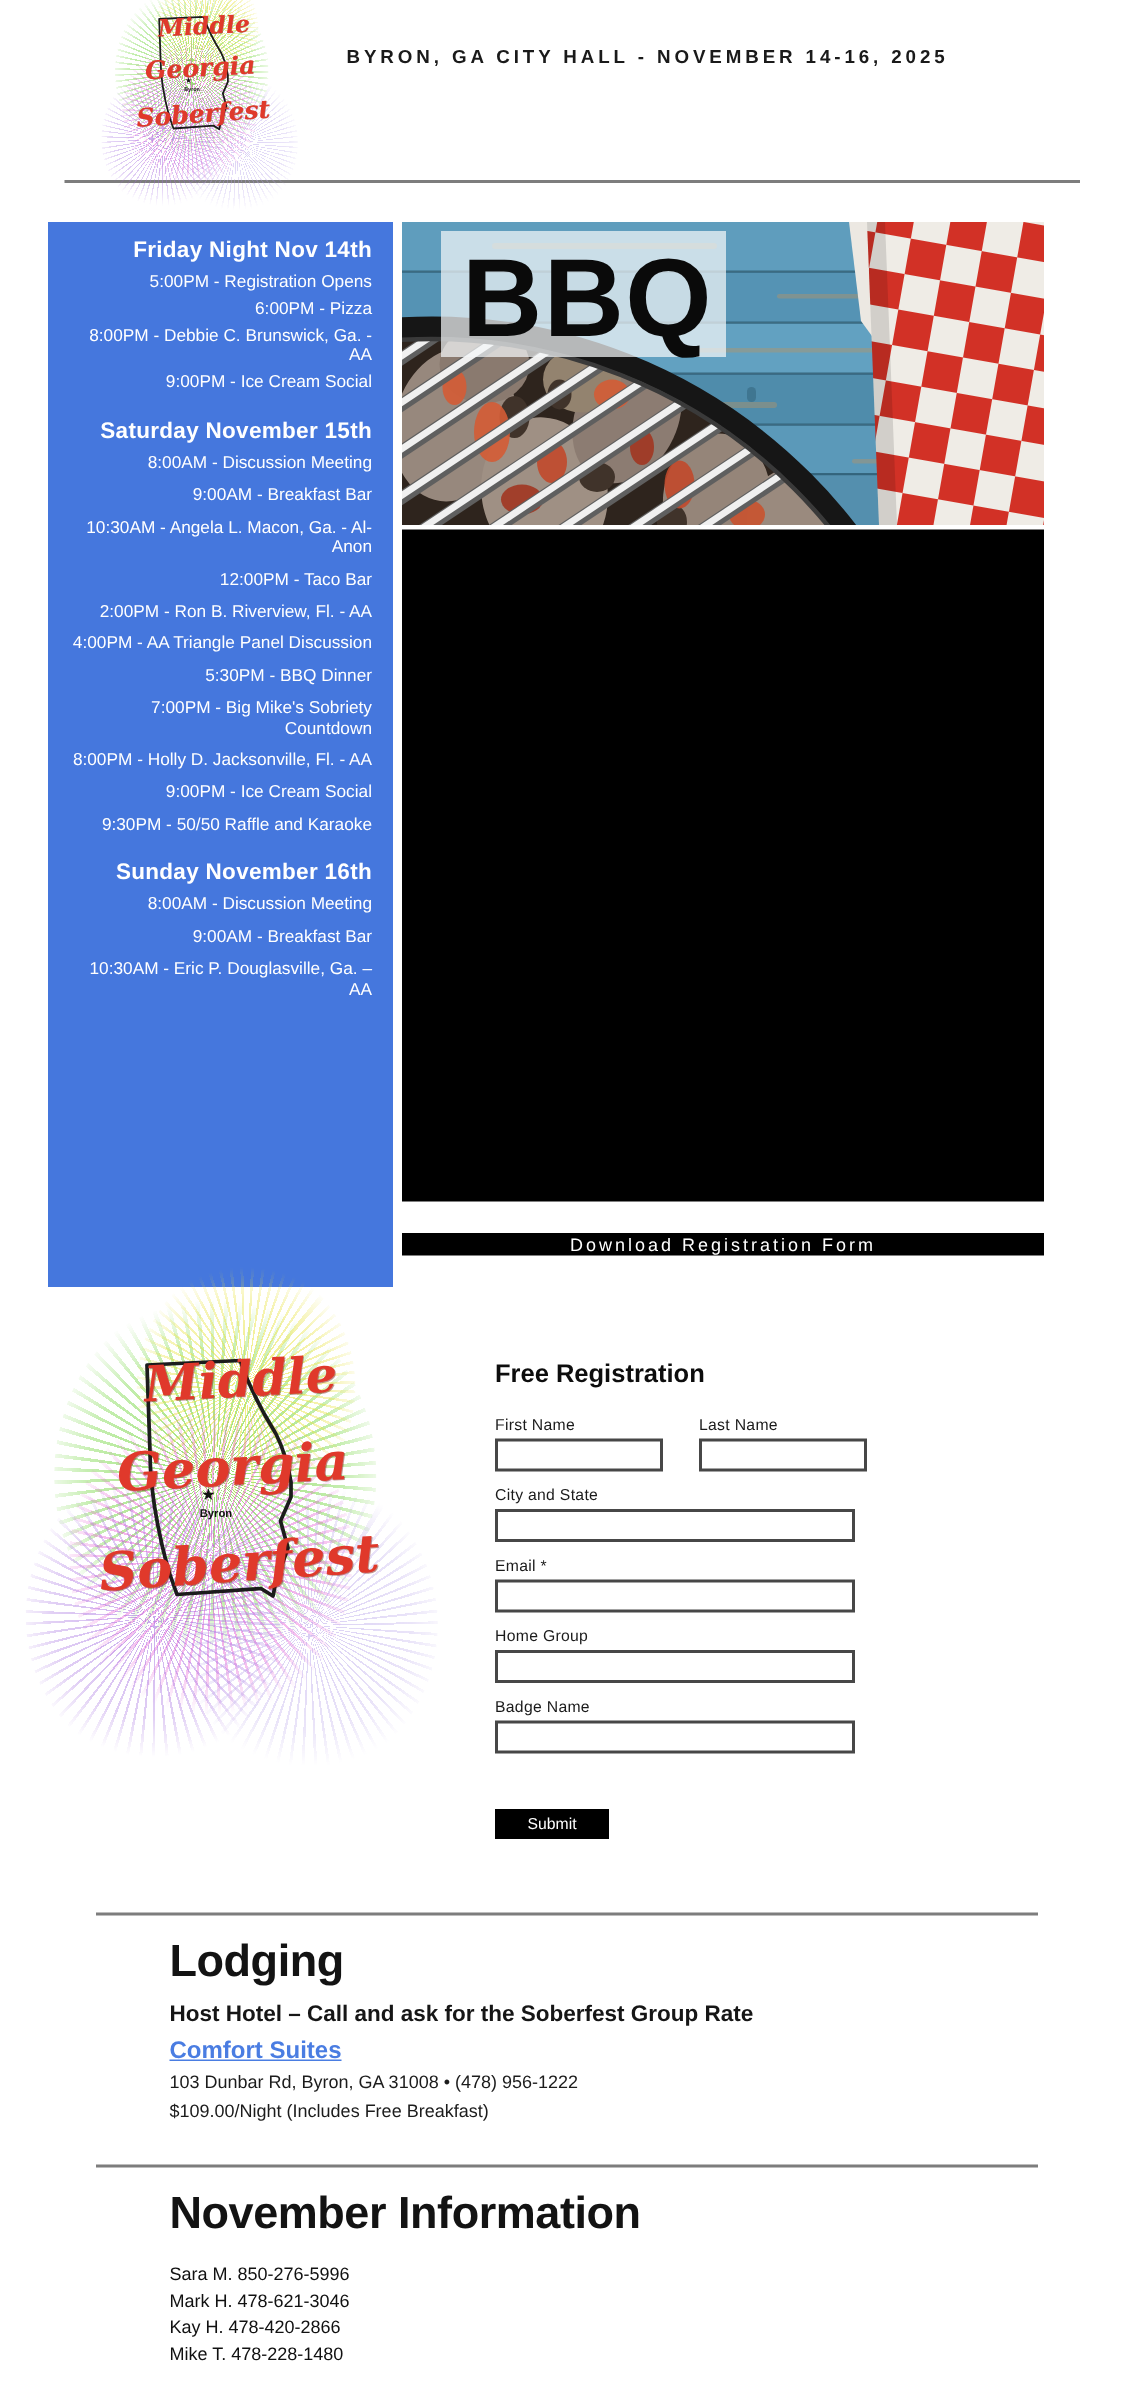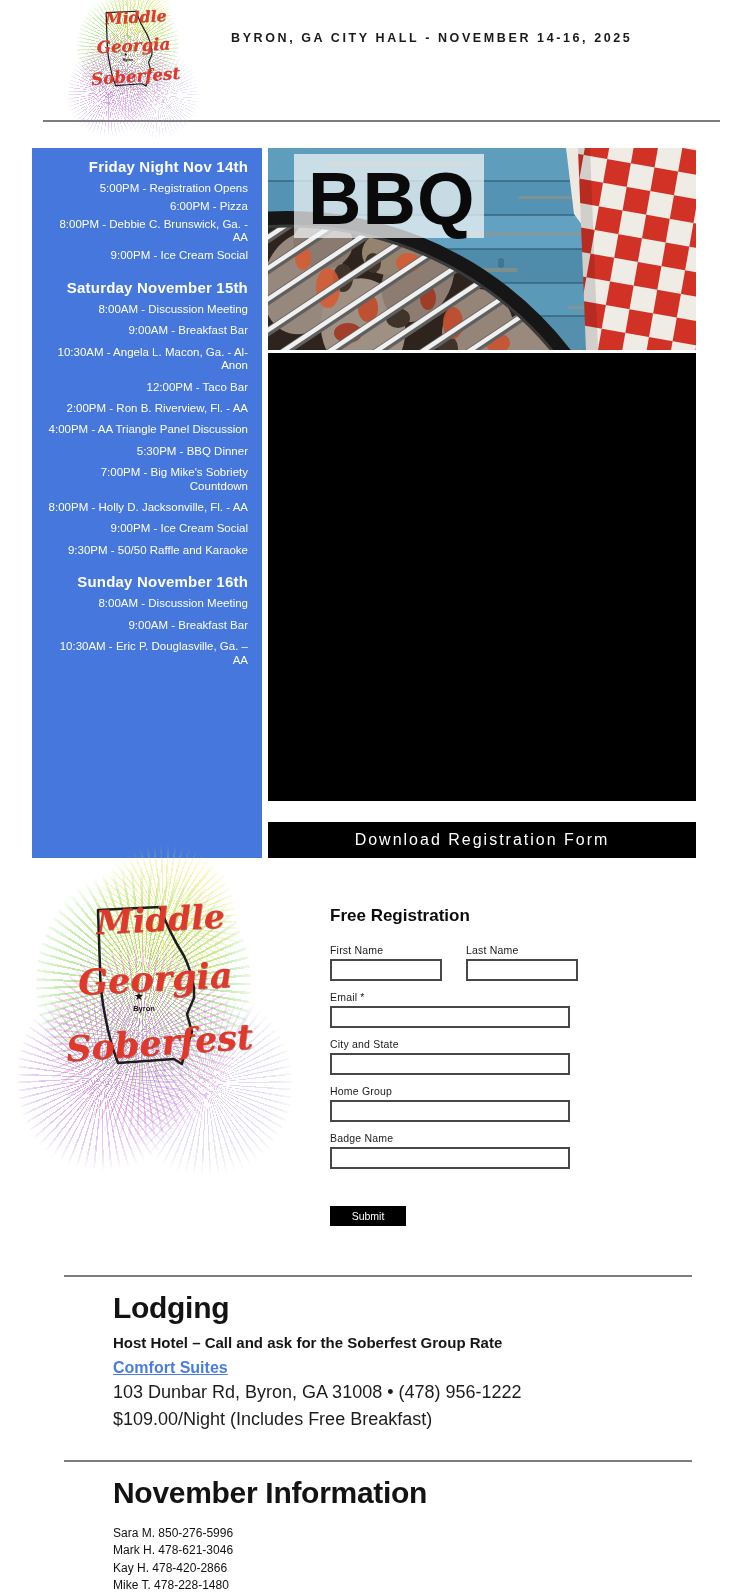--- a/index.html
+++ b/index.html
@@ -21,21 +21,21 @@
   .main{display:flex;margin:26px 0 0 32px;gap:6px;align-items:flex-start;text-align:right;}
   .sidebar{width:230px;height:710px;background:#4577dd;color:#fff;padding:10px 14px;box-sizing:border-box;}
   .day + .day{margin-top:16px;}
   .day-title{font-size:15px;font-weight:700;margin:0 0 7px 0;letter-spacing:0.2px;}
   .schedule-item{font-size:11.5px;line-height:1.2;margin-bottom:4px;font-weight:400;}
   .day.spaced .schedule-item{margin-bottom:7.5px;}
 
   .content-col{width:428px;display:flex;flex-direction:column;}
   .hero-svg{display:block;width:428px;height:202px;}
   .video-box{height:448px;background:#000;margin-top:3px;}
-  .download-bar{margin-top:21px;height:36px;background:#000;color:#fff;display:flex;align-items:center;justify-content:center;font-size:16px;letter-spacing:2px;cursor:pointer;}
+  .download-bar{margin-top:21px;height:15px;background:#000;color:#fff;display:flex;align-items:center;justify-content:center;font-size:12px;letter-spacing:2px;cursor:pointer;}
 
   
   .reg-section{display:flex;margin-top:38px;}
   .reg-logo-wrap{margin-left:60px;width:172px;height:197px;}
   .reg-form{margin-left:98px;width:242px;padding-top:10px;}
   .form-title{font-size:17px;font-weight:700;color:#0d0d0d;margin:0 0 18px 0;}
   .field-row{display:flex;gap:26px;}
   .field{display:flex;flex-direction:column;margin-bottom:10px;}
   .field.half{width:110px;}
   .field.full{width:238px;}
@@ -44,21 +44,21 @@
   .field.half input{width:100px;}
   .field.full input{width:228px;}
   .submit-btn{margin-top:27px;width:76px;height:20px;background:#000;color:#fff;border:none;font-size:10.5px;font-family:"Liberation Sans",sans-serif;cursor:pointer;}
 
   
   .lodging-div{margin-top:49px;}
   .lodging{padding-left:113px;margin-top:14px;}
   .big-heading{font-size:30px;font-weight:800;margin:0;color:#131313;letter-spacing:-0.3px;}
   .lodging-sub{font-size:15px;font-weight:700;margin-top:9px;color:#161616;}
   .hotel-link{display:inline-block;margin-top:8px;font-size:16px;font-weight:700;color:#4a7de2;text-decoration:underline;cursor:pointer;}
-  .lodging-line{font-size:18px;line-height:1.35;color:#1c1c1c;margin-top:3px;}
+  .lodging-line{font-size:12px;line-height:1.35;color:#1c1c1c;margin-top:3px;}
   .contact-div{margin-top:28px;}
   .contact{padding-left:113px;margin-top:14px;}
   .contact-list{margin-top:15px;}
   .contact-entry{font-size:12px;line-height:1.46;color:#111;}
 
   
   .logo{width:172px;height:197px;position:relative;}
   .burst{position:absolute;border-radius:50%;
     -webkit-mask-image:radial-gradient(circle,rgba(0,0,0,.95) 0%,rgba(0,0,0,.5) 52%,transparent 72%);
     mask-image:radial-gradient(circle,rgba(0,0,0,.95) 0%,rgba(0,0,0,.5) 52%,transparent 72%);}
@@ -272,25 +272,25 @@
           <div class="field half">
             <label>First Name</label>
             <input type="text" style="">
           </div>
           <div class="field half">
             <label>Last Name</label>
             <input type="text" style="">
           </div>
         </div>
         <div class="field full">
+          <label>City and State</label>
+          <input type="text" style="">
+        </div>
+        <div class="field full">
           <label>Email *</label>
-          <input type="text" style="">
-        </div>
-        <div class="field full">
-          <label>City and State</label>
           <input type="text" style="">
         </div>
         <div class="field full">
           <label>Home Group</label>
           <input type="text" style="">
         </div>
         <div class="field full">
           <label>Badge Name</label>
           <input type="text" style="">
         </div>

